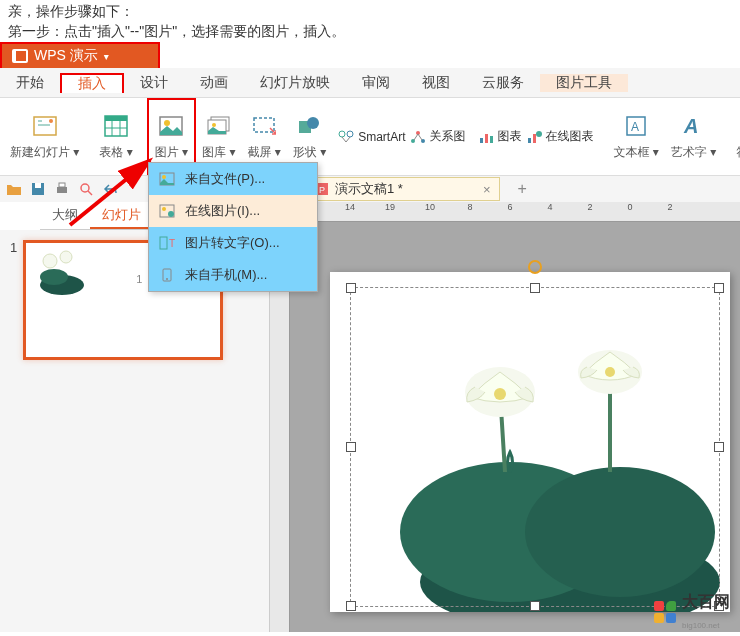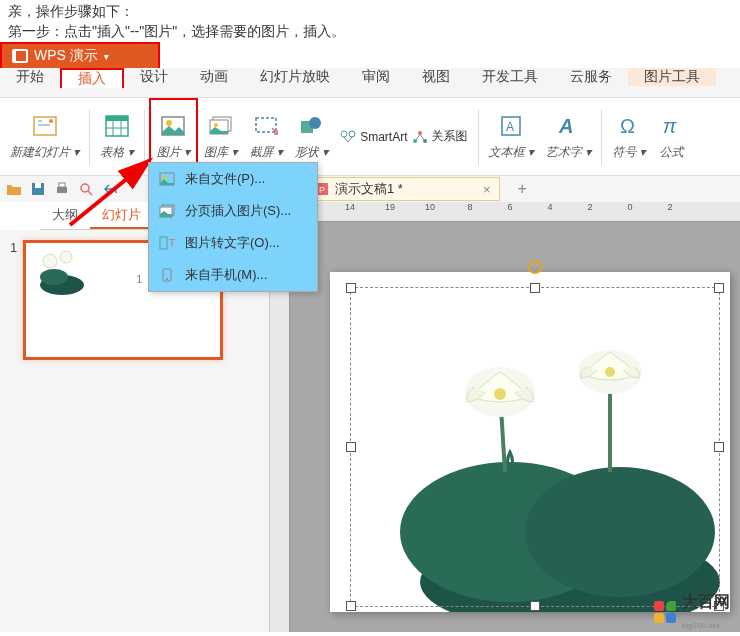--- a/index.html
+++ b/index.html
@@ -1,27 +1,27 @@
 <!DOCTYPE html>
 <html><head>
   <meta charset="utf-8">
   <style>
     * { margin: 0; padding: 0; box-sizing: border-box; font-family: "Microsoft YaHei", Arial, sans-serif; }
     body { background: #fff; font-size: 12px; color: #333; width: 740px; height: 636px; overflow: hidden; position: relative; }
     .instructions { padding: 1px 8px; font-size: 14px; line-height: 20px; }
     .title-bar { background: #e25822; color: #fff; height: 26px; display: flex; align-items: center; padding: 0 10px; font-size: 14px; border: 2px solid #e00; border-bottom: none; width: 160px; }
     .title-bar .logo { width: 16px; height: 14px; border: 2px solid #fff; border-radius: 2px; border-left: 4px solid #fff; margin-right: 6px; }
     .title-bar .caret { margin-left: 6px; font-size: 10px; }
-    .menu-bar { background: #f5f5f5; height: 30px; display: flex; align-items: flex-start; border-bottom: 1px solid #ddd; position: relative; }
+    .menu-bar { background: #f5f5f5; height: 30px; display: flex; align-items: center; border-bottom: 1px solid #ddd; position: relative; }
     .menu-item { padding: 0 16px; display: flex; align-items: center; font-size: 14px; color: #444; cursor: pointer; }
     .menu-item.active { background: #fff; border: 2px solid #e00; border-bottom: none; color: #e25822; }
     .ribbon { background: #fff; height: 78px; display: flex; align-items: center; padding: 0 4px; border-bottom: 1px solid #ddd; position: relative; }
     .ribbon-group { display: flex; flex-direction: column; align-items: center; padding: 4px 6px; height: 100%; justify-content: center; }
     .ribbon-icon { width: 28px; height: 28px; display: flex; align-items: center; justify-content: center; margin-bottom: 4px; }
-    .ribbon-label { font-size: 12px; color: #555; white-space: nowrap; font-style: italic; }
+    .ribbon-label { font-size: 12px; color: #555; white-space: nowrap; }
     .ribbon-sep { width: 1px; height: 56px; background: #ddd; margin: 0 4px; }
     .highlighted { border: 2px solid #e00; }
     .ribbon-col { display: flex; flex-direction: row; gap: 4px; padding: 4px 6px; font-size: 12px; }
     .ribbon-col-item { display: flex; align-items: center; gap: 4px; white-space: nowrap; }
     .qat { background: #f5f5f5; height: 26px; display: flex; align-items: center; padding: 0 6px; gap: 8px; }
     .qat-icon { width: 16px; height: 16px; display: flex; align-items: center; justify-content: center; }
     .doc-tab { display: flex; align-items: center; background: #fff8e8; border: 1px solid #e0d090; padding: 2px 8px; font-size: 13px; margin-left: 180px; }
     .doc-tab .close { margin-left: 80px; color: #888; }
     .plus-tab { margin-left: 10px; color: #888; font-size: 16px; }
     .main { display: flex; height: 430px; position: relative; }
@@ -73,21 +73,20 @@
 </div>
 
 <div class="menu-bar">
   <div class="menu-item">开始</div>
   <div class="menu-item active">插入</div>
   <div class="menu-item">设计</div>
   <div class="menu-item">动画</div>
   <div class="menu-item">幻灯片放映</div>
   <div class="menu-item">审阅</div>
   <div class="menu-item">视图</div>
-  <div class="menu-item">开发工具</div>
   <div class="menu-item">云服务</div>
   <div class="menu-item" style="background:#fce8d8;">图片工具</div>
 </div>
 
 <div class="ribbon">
   <div class="ribbon-group">
     <div class="ribbon-icon">
         <svg width="26" height="22">
           <rect x="2" y="2" width="22" height="18" fill="none" stroke="#d4a848" stroke-width="1.5"></rect>
           <line x1="6" y1="6" x2="10" y2="6" stroke="#5a9" stroke-width="1"></line>
@@ -163,20 +162,38 @@
         <svg width="16" height="14">
           <circle cx="8" cy="3" r="2" fill="#e66"></circle>
           <circle cx="3" cy="11" r="2" fill="#4a9"></circle>
           <circle cx="13" cy="11" r="2" fill="#48a"></circle>
           <line x1="8" y1="4" x2="4" y2="10" stroke="#888"></line>
           <line x1="8" y1="4" x2="12" y2="10" stroke="#888"></line>
         </svg>
         <span>关系图</span>
       </div>
   </div>
+  <div class="ribbon-col">
+    <div class="ribbon-col-item">
+        <svg width="16" height="14">
+          <rect x="2" y="8" width="3" height="5" fill="#48a"></rect>
+          <rect x="7" y="4" width="3" height="9" fill="#e66"></rect>
+          <rect x="12" y="6" width="3" height="7" fill="#4a9"></rect>
+        </svg>
+        <span>图表</span>
+      </div>
+    <div class="ribbon-col-item">
+        <svg width="16" height="14">
+          <rect x="2" y="8" width="3" height="5" fill="#48a"></rect>
+          <rect x="7" y="4" width="3" height="9" fill="#e66"></rect>
+          <circle cx="13" cy="4" r="3" fill="#4a9"></circle>
+        </svg>
+        <span>在线图表</span>
+      </div>
+  </div>
   <div class="ribbon-sep"></div>
   <div class="ribbon-group">
     <div class="ribbon-icon">
         <svg width="22" height="22">
           <rect x="2" y="2" width="18" height="18" fill="none" stroke="#48a" stroke-width="1.5"></rect>
           <text x="6" y="16" font-size="12" fill="#48a">A</text>
         </svg>
       </div>
     <span class="ribbon-label"><span>文本框</span> ▾</span>
   </div>
@@ -251,29 +268,29 @@
   <div class="dd-item">
     <span class="dd-icon">
         <svg width="16" height="14">
           <rect x="1" y="1" width="14" height="12" fill="none" stroke="#888"></rect>
           <circle cx="5" cy="5" r="2" fill="#f0c030"></circle>
           <path d="M1 11 L5 7 L9 11 L15 11 L15 13 L1 13 Z" fill="#4a9"></path>
         </svg>
       </span>
     <span>来自文件(P)...</span>
   </div>
-  <div class="dd-item">
+  <div class="dd-item hover">
     <span class="dd-icon">
         <svg width="16" height="14">
-          <rect x="3" y="1" width="12" height="10" fill="none" stroke="#888"></rect>
-          <rect x="1" y="3" width="12" height="10" fill="#fff" stroke="#888"></rect>
-          <path d="M1 10 L5 7 L9 10 L13 10 L13 13 L1 13 Z" fill="#4a9"></path>
+          <rect x="1" y="1" width="14" height="12" fill="none" stroke="#888"></rect>
+          <circle cx="5" cy="5" r="2" fill="#f0c030"></circle>
+          <circle cx="12" cy="10" r="3" fill="#4a9"></circle>
         </svg>
       </span>
-    <span>分页插入图片(S)...</span>
+    <span>在线图片(I)...</span>
   </div>
   <div class="dd-item">
     <span class="dd-icon">
         <svg width="16" height="14">
           <rect x="1" y="1" width="7" height="12" fill="none" stroke="#4a9"></rect>
           <text x="10" y="11" font-size="10" fill="#e66">T</text>
         </svg>
       </span>
     <span>图片转文字(O)...</span>
   </div>

